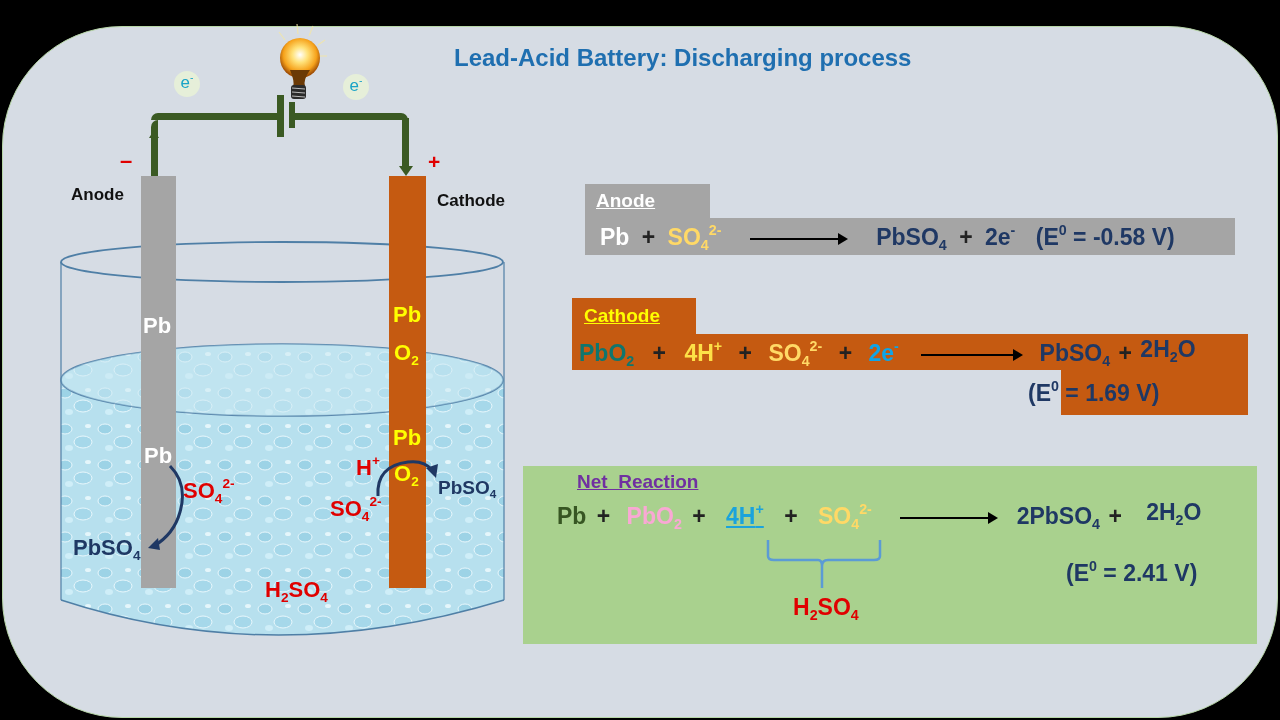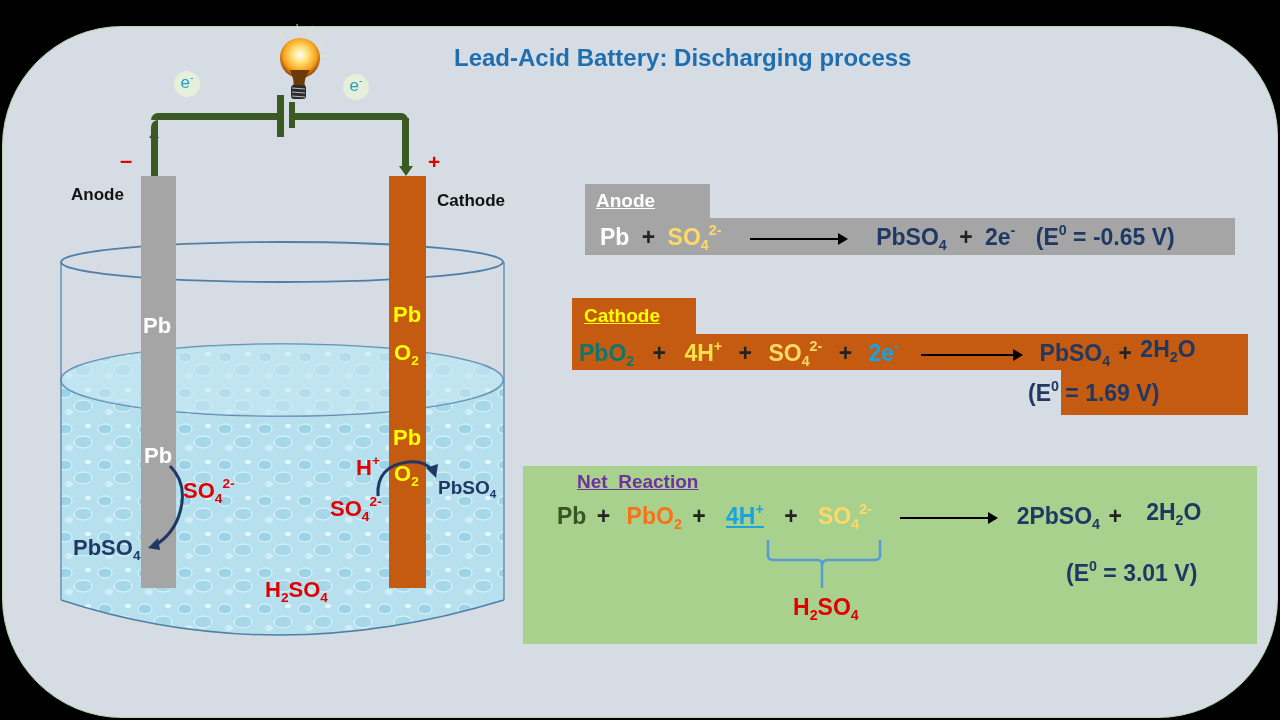--- a/index.html
+++ b/index.html
@@ -121,21 +121,21 @@
 <div class="abs" style="left:585px;top:218px;width:650px;height:37px;background:#a5a5a5;"></div>
 <div class="abs panel-tab" style="left:596px;top:190px;color:#fff;">Anode</div>
 <div class="abs eq" style="left:600px;top:224px;">
   <span style="color:#fff;">Pb</span>
   <span style="color:#222;margin:0 6px;">+</span>
   <span style="color:#ffd966;"><span>SO</span><sub>4</sub><sup>2-</sup></span>
   <span class="arrow" style="width:96px;margin:0 24px 0 22px;"></span>
   <span style="color:#1f3864;"><span>PbSO</span><sub>4</sub></span>
   <span style="color:#222;margin:0 6px;">+</span>
   <span style="color:#1f3864;"><span>2e</span><sup>-</sup></span>
-  <span style="color:#1f3864;margin-left:14px;"><span>(E</span><sup>0</sup><span> = -0.65 V)</span></span>
+  <span style="color:#1f3864;margin-left:14px;"><span>(E</span><sup>0</sup><span> = -0.58 V)</span></span>
 </div>
 
 <div class="abs" style="left:572px;top:298px;width:124px;height:38px;background:#c55a11;"></div>
 <div class="abs" style="left:572px;top:334px;width:676px;height:36px;background:#c55a11;"></div>
 <div class="abs" style="left:1061px;top:368px;width:187px;height:47px;background:#c55a11;"></div>
 <div class="abs panel-tab" style="left:584px;top:305px;color:#ffff00;">Cathode</div>
 <div class="abs eq" style="left:579px;top:340px;">
   <span style="color:#0f766e;"><span>PbO</span><sub>2</sub></span>
   <span style="color:#222;margin:0 12px;">+</span>
   <span style="color:#fde047;"><span>4H</span><sup>+</sup></span>
@@ -148,27 +148,27 @@
   <span style="color:#222;margin:0 2px;">+</span>
   <span style="color:#1f3864;position:relative;top:-4px;"><span>2H</span><sub>2</sub><span>O</span></span>
 </div>
 <div class="abs eq" style="left:1028px;top:380px;color:#1f3864;"><span>(E</span><sup>0</sup><span> = 1.69 V)</span></div>
 
 <div class="abs" style="left:523px;top:466px;width:734px;height:178px;background:#a9d18e;"></div>
 <div class="abs panel-tab" style="left:533px;top:471px;color:#7030a0;white-space:pre;margin-left:44px;">Net  Reaction</div>
 <div class="abs eq" style="left:557px;top:503px;">
   <span style="color:#375623;">Pb</span>
   <span style="color:#222;margin:0 10px 0 4px;">+</span>
-  <span style="color:#f97316;"><span>PbO</span><sub>2</sub></span>
+  <span style="color:#f9a8d4;"><span>PbO</span><sub>2</sub></span>
   <span style="color:#222;margin:0 14px 0 4px;">+</span>
   <span style="color:#1aa3dc;text-decoration:underline;"><span>4H</span><sup>+</sup></span>
   <span style="color:#222;margin:0 14px;">+</span>
   <span style="color:#ffd966;"><span>SO</span><sub>4</sub><sup>2-</sup></span>
   <span class="arrow" style="width:96px;margin:0 14px 0 22px;"></span>
   <span style="color:#1f3864;"><span>2PbSO</span><sub>4</sub></span>
   <span style="color:#222;margin:0 18px 0 2px;">+</span>
   <span style="color:#1f3864;position:relative;top:-4px;"><span>2H</span><sub>2</sub><span>O</span></span>
 </div>
 <svg class="abs" style="left:764px;top:538px;" width="120" height="52" viewBox="0 0 120 52">
   <path d="M4 2 L4 18 Q4 22 10 22 L54 22 Q58 22 58 28 L58 50 M58 28 Q58 22 64 22 L110 22 Q116 22 116 18 L116 2" fill="none" stroke="#5b9bd5" stroke-width="2.5"></path>
 </svg>
 <div class="abs eq" style="left:793px;top:594px;color:#e00000;"><span>H</span><sub>2</sub><span>SO</span><sub>4</sub></div>
-<div class="abs eq" style="left:1066px;top:560px;color:#1f3864;"><span>(E</span><sup>0</sup><span> = 3.01 V)</span></div>
+<div class="abs eq" style="left:1066px;top:560px;color:#1f3864;"><span>(E</span><sup>0</sup><span> = 2.41 V)</span></div>
 
 </body></html>

